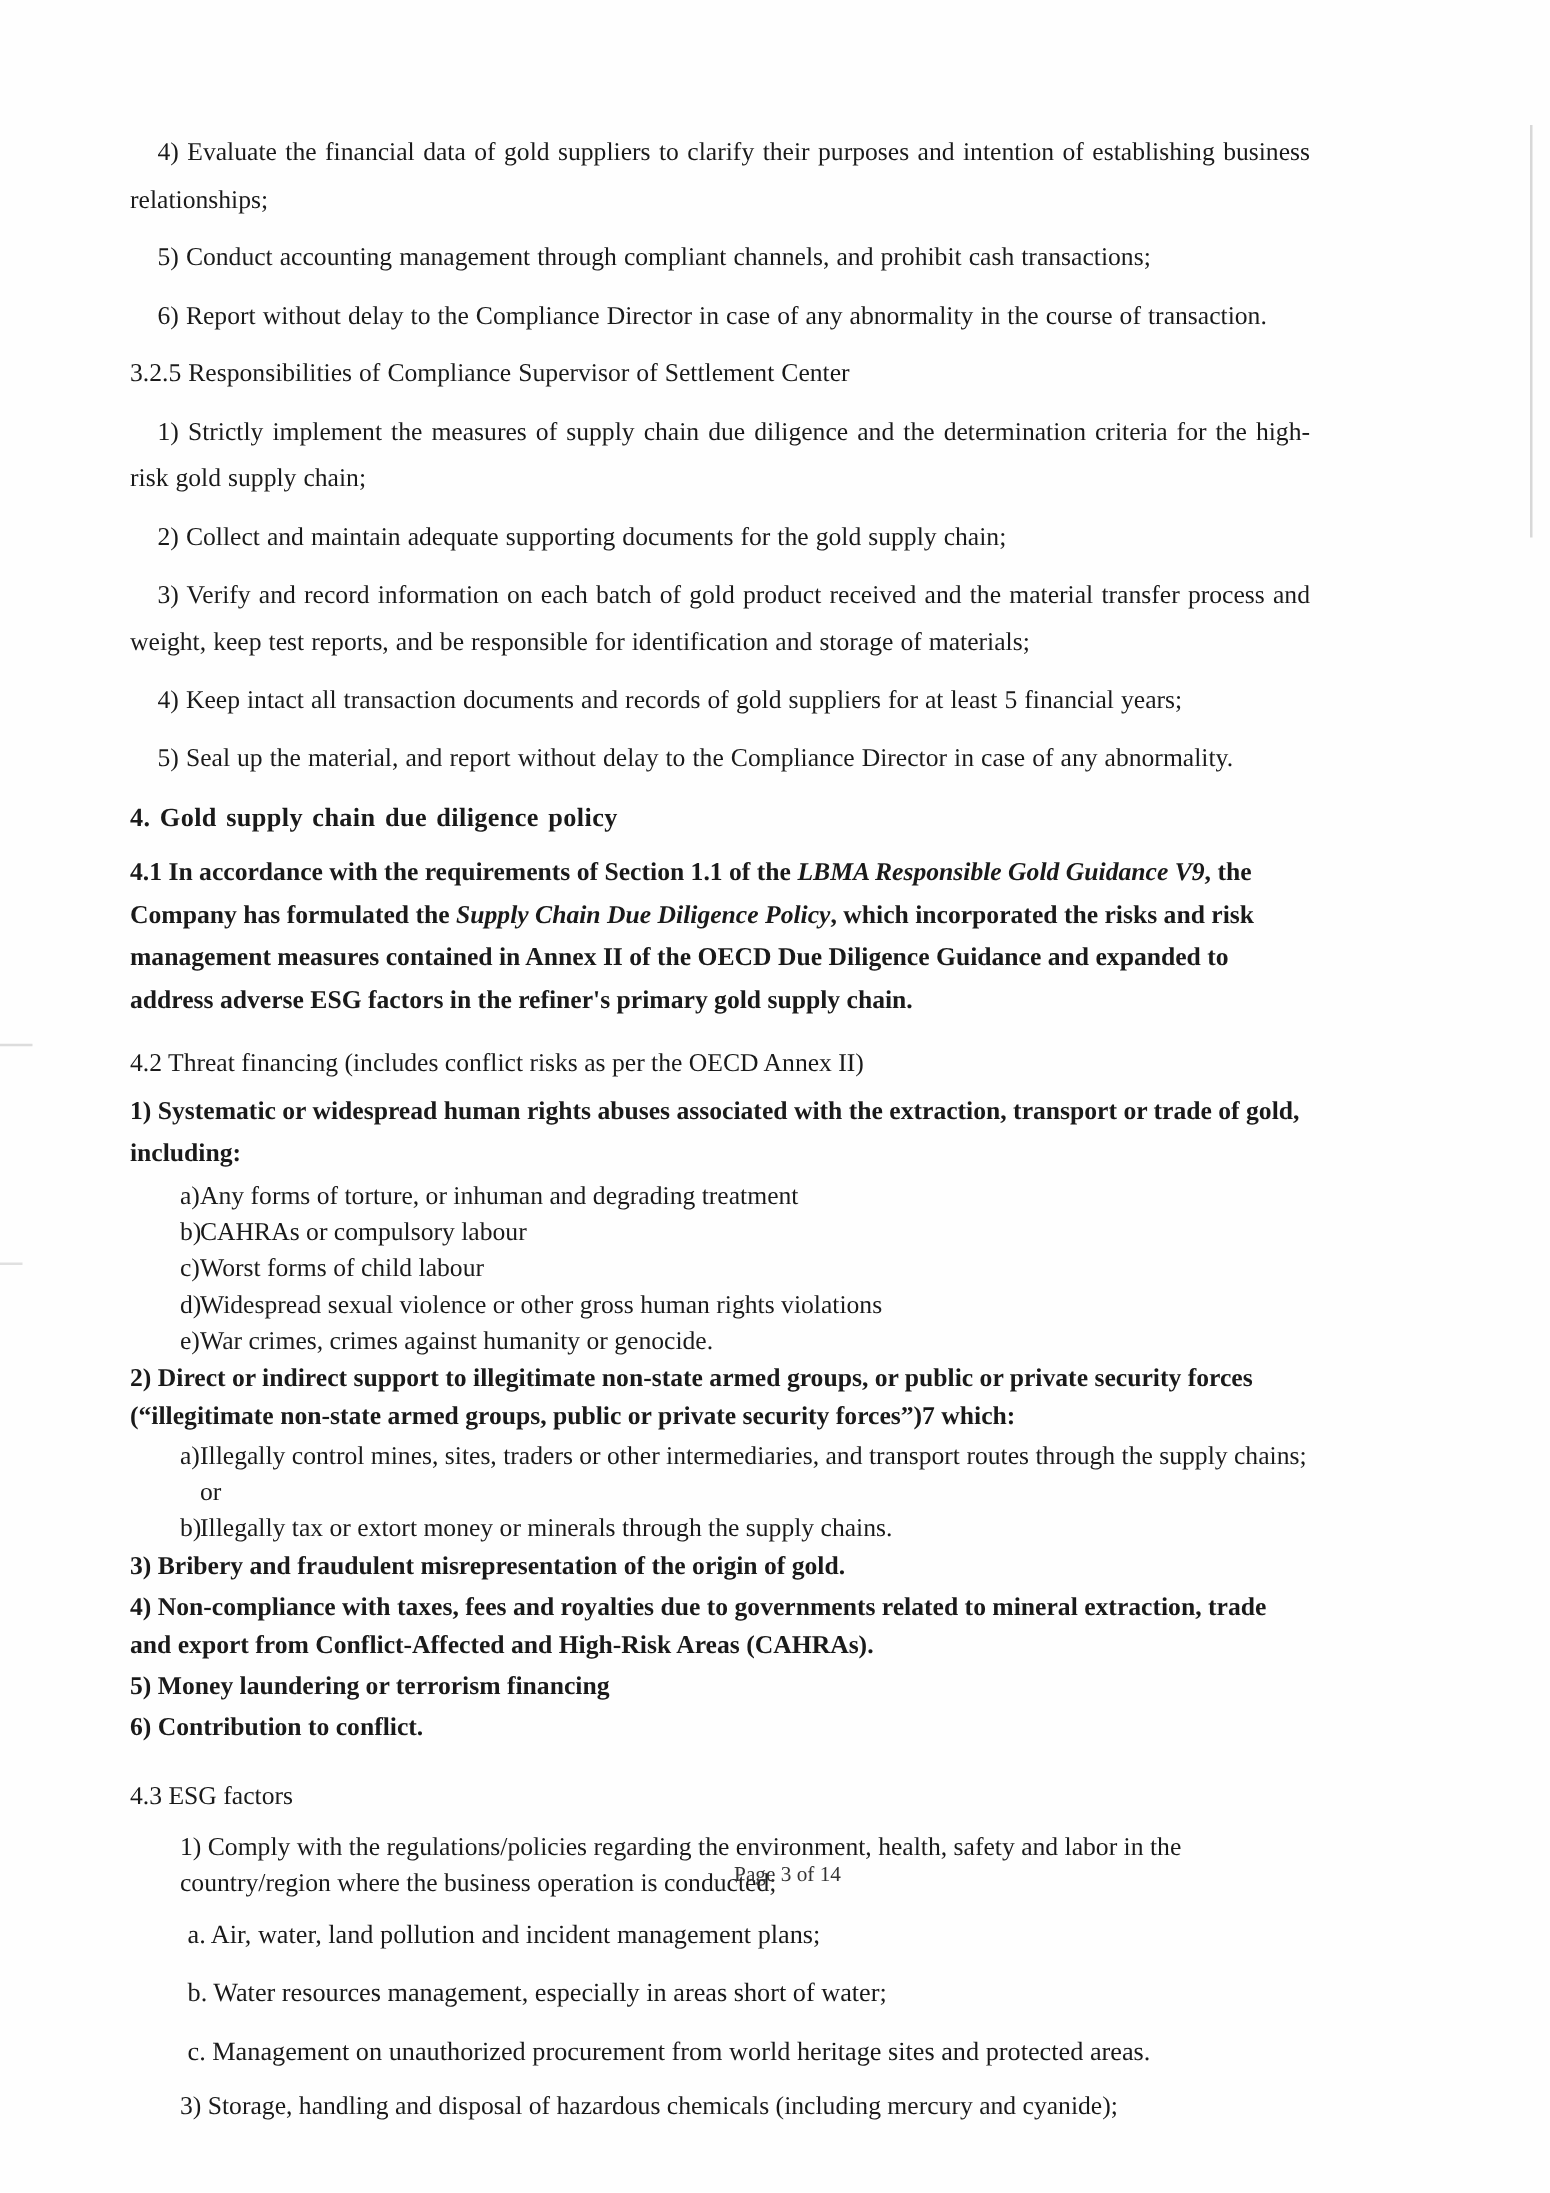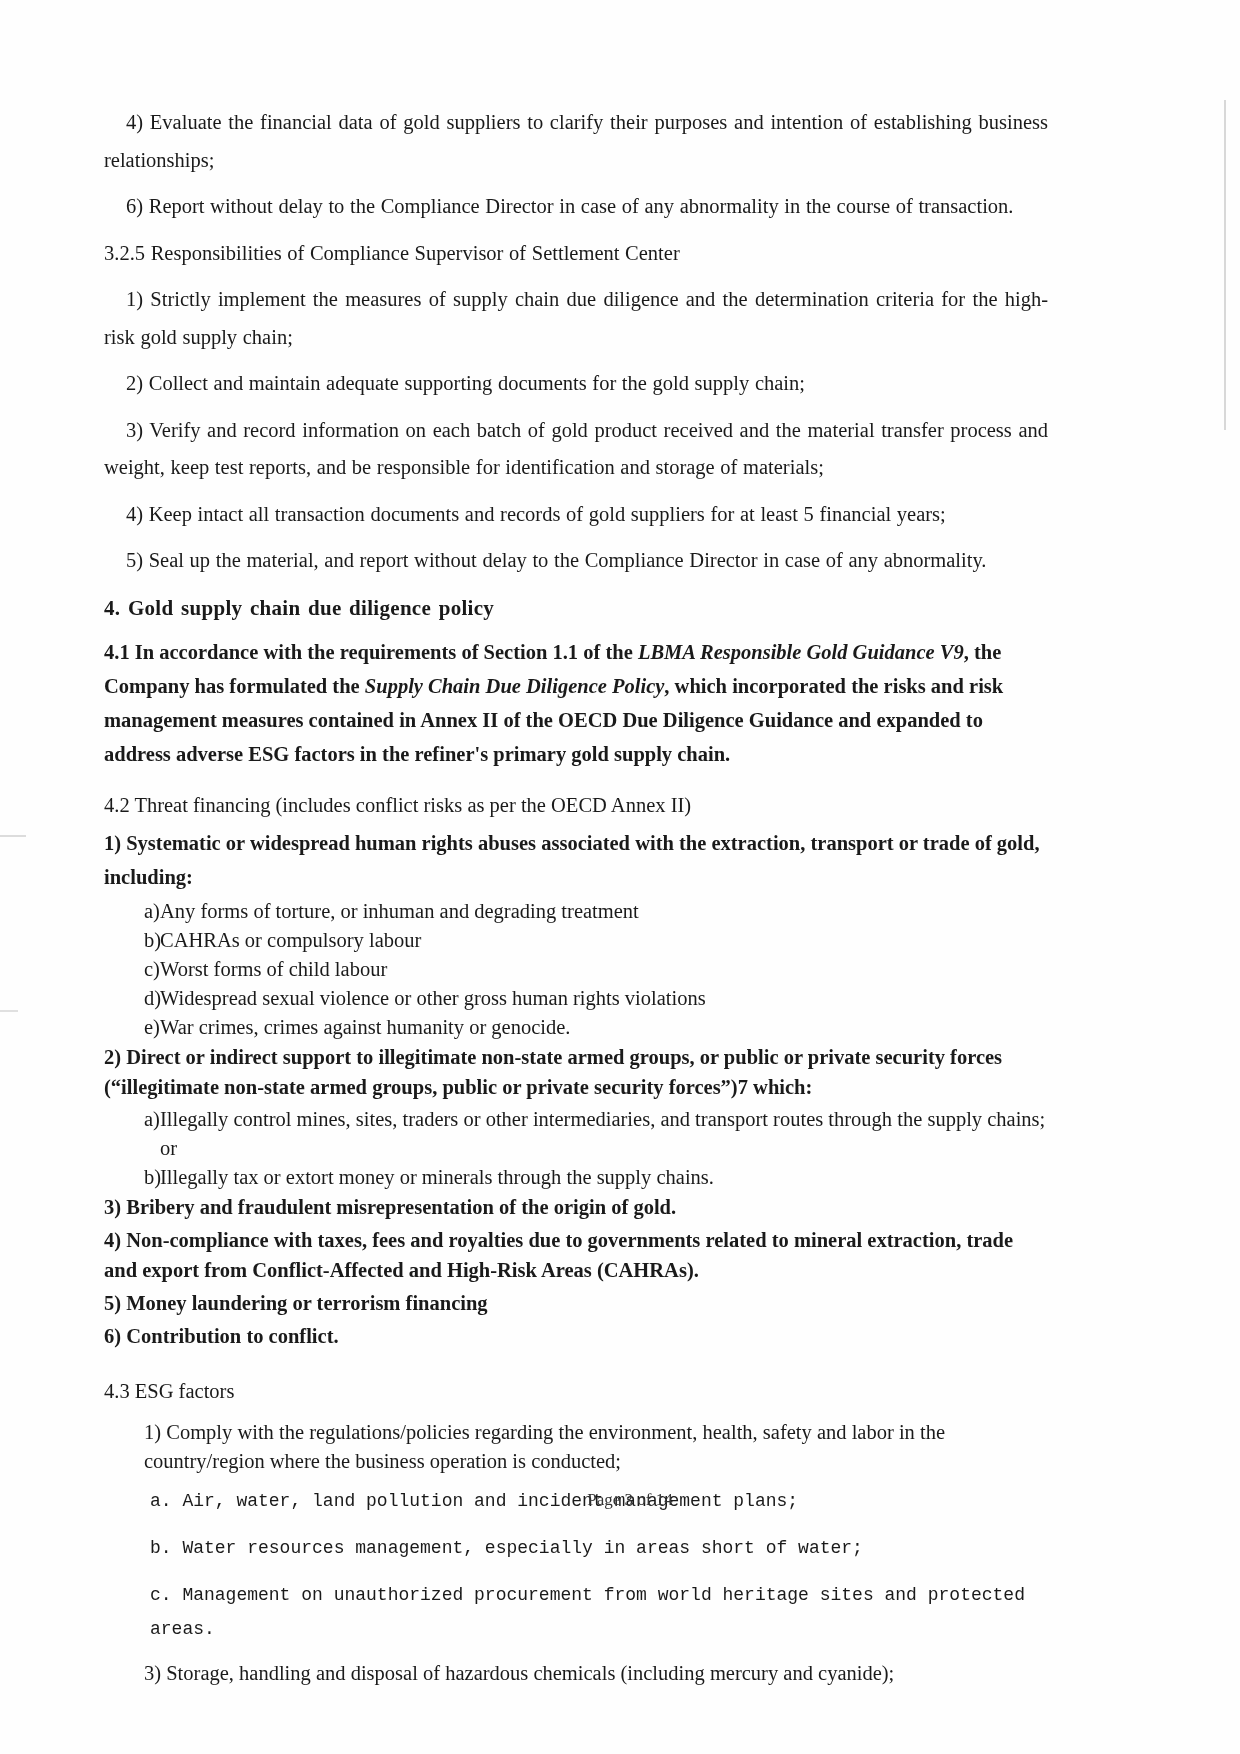--- a/index.html
+++ b/index.html
@@ -131,24 +131,23 @@
     font-size: 20.5px;
     line-height: 29px;
     margin-bottom: 8px;
   }
   .esg-sub {
     margin: 0;
     padding: 0 0 0 46px;
     list-style: none;
   }
   .esg-sub > li {
-    font-size: 18px;
+    font-size: 21px;
     line-height: 34px;
     margin-bottom: 13px;
-    font-family: Liberation Mono, monospace;
   }
 
   .footer {
     position: absolute;
     left: 0;
     right: 0;
     top: 1490px;
     text-align: center;
     font-size: 17px;
     color: #333;
@@ -163,20 +162,21 @@
 <div class="page">
 
   <div class="scan-edge-right"></div>
   <div class="scan-edge-left"></div>
   <div class="scan-edge-left2"></div>
 
   <div class="content">
 
     <p class="j-para indent">4) Evaluate the financial data of gold suppliers to clarify their purposes and intention of establishing business relationships;</p>
 
+    <p class="j-para indent">5) Conduct accounting management through compliant channels, and prohibit cash transactions;</p>
 
     <p class="j-para indent">6) Report without delay to the Compliance Director in case of any abnormality in the course of transaction.</p>
 
     <p class="j-para">3.2.5 Responsibilities of Compliance Supervisor of Settlement Center</p>
 
     <p class="j-para indent">1) Strictly implement the measures of supply chain due diligence and the determination criteria for the high-risk gold supply chain;</p>
 
     <p class="j-para indent">2) Collect and maintain adequate supporting documents for the gold supply chain;</p>
 
     <p class="j-para indent">3) Verify and record information on each batch of gold product received and the material transfer process and weight, keep test reports, and be responsible for identification and storage of materials;</p>

